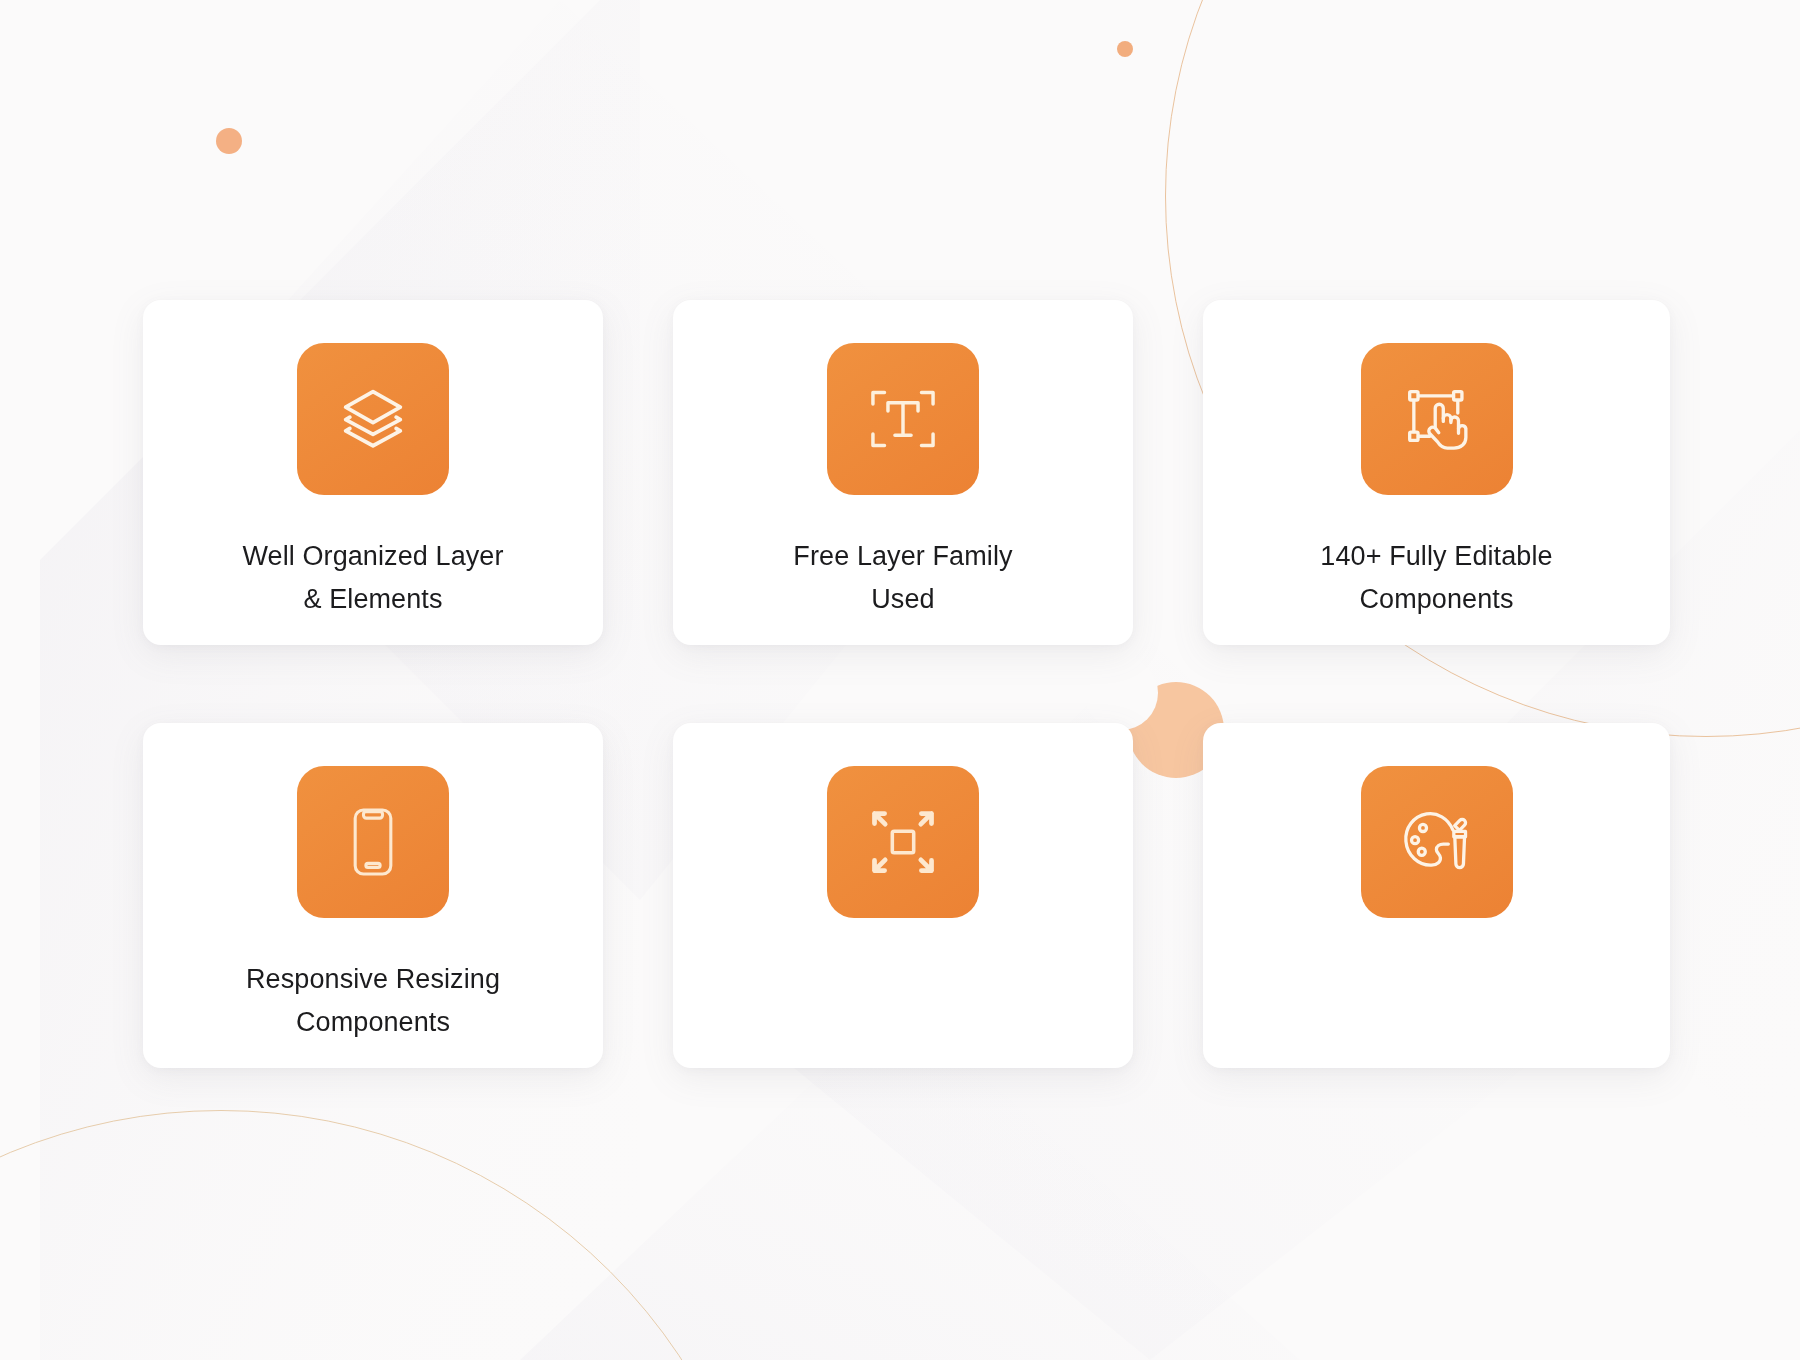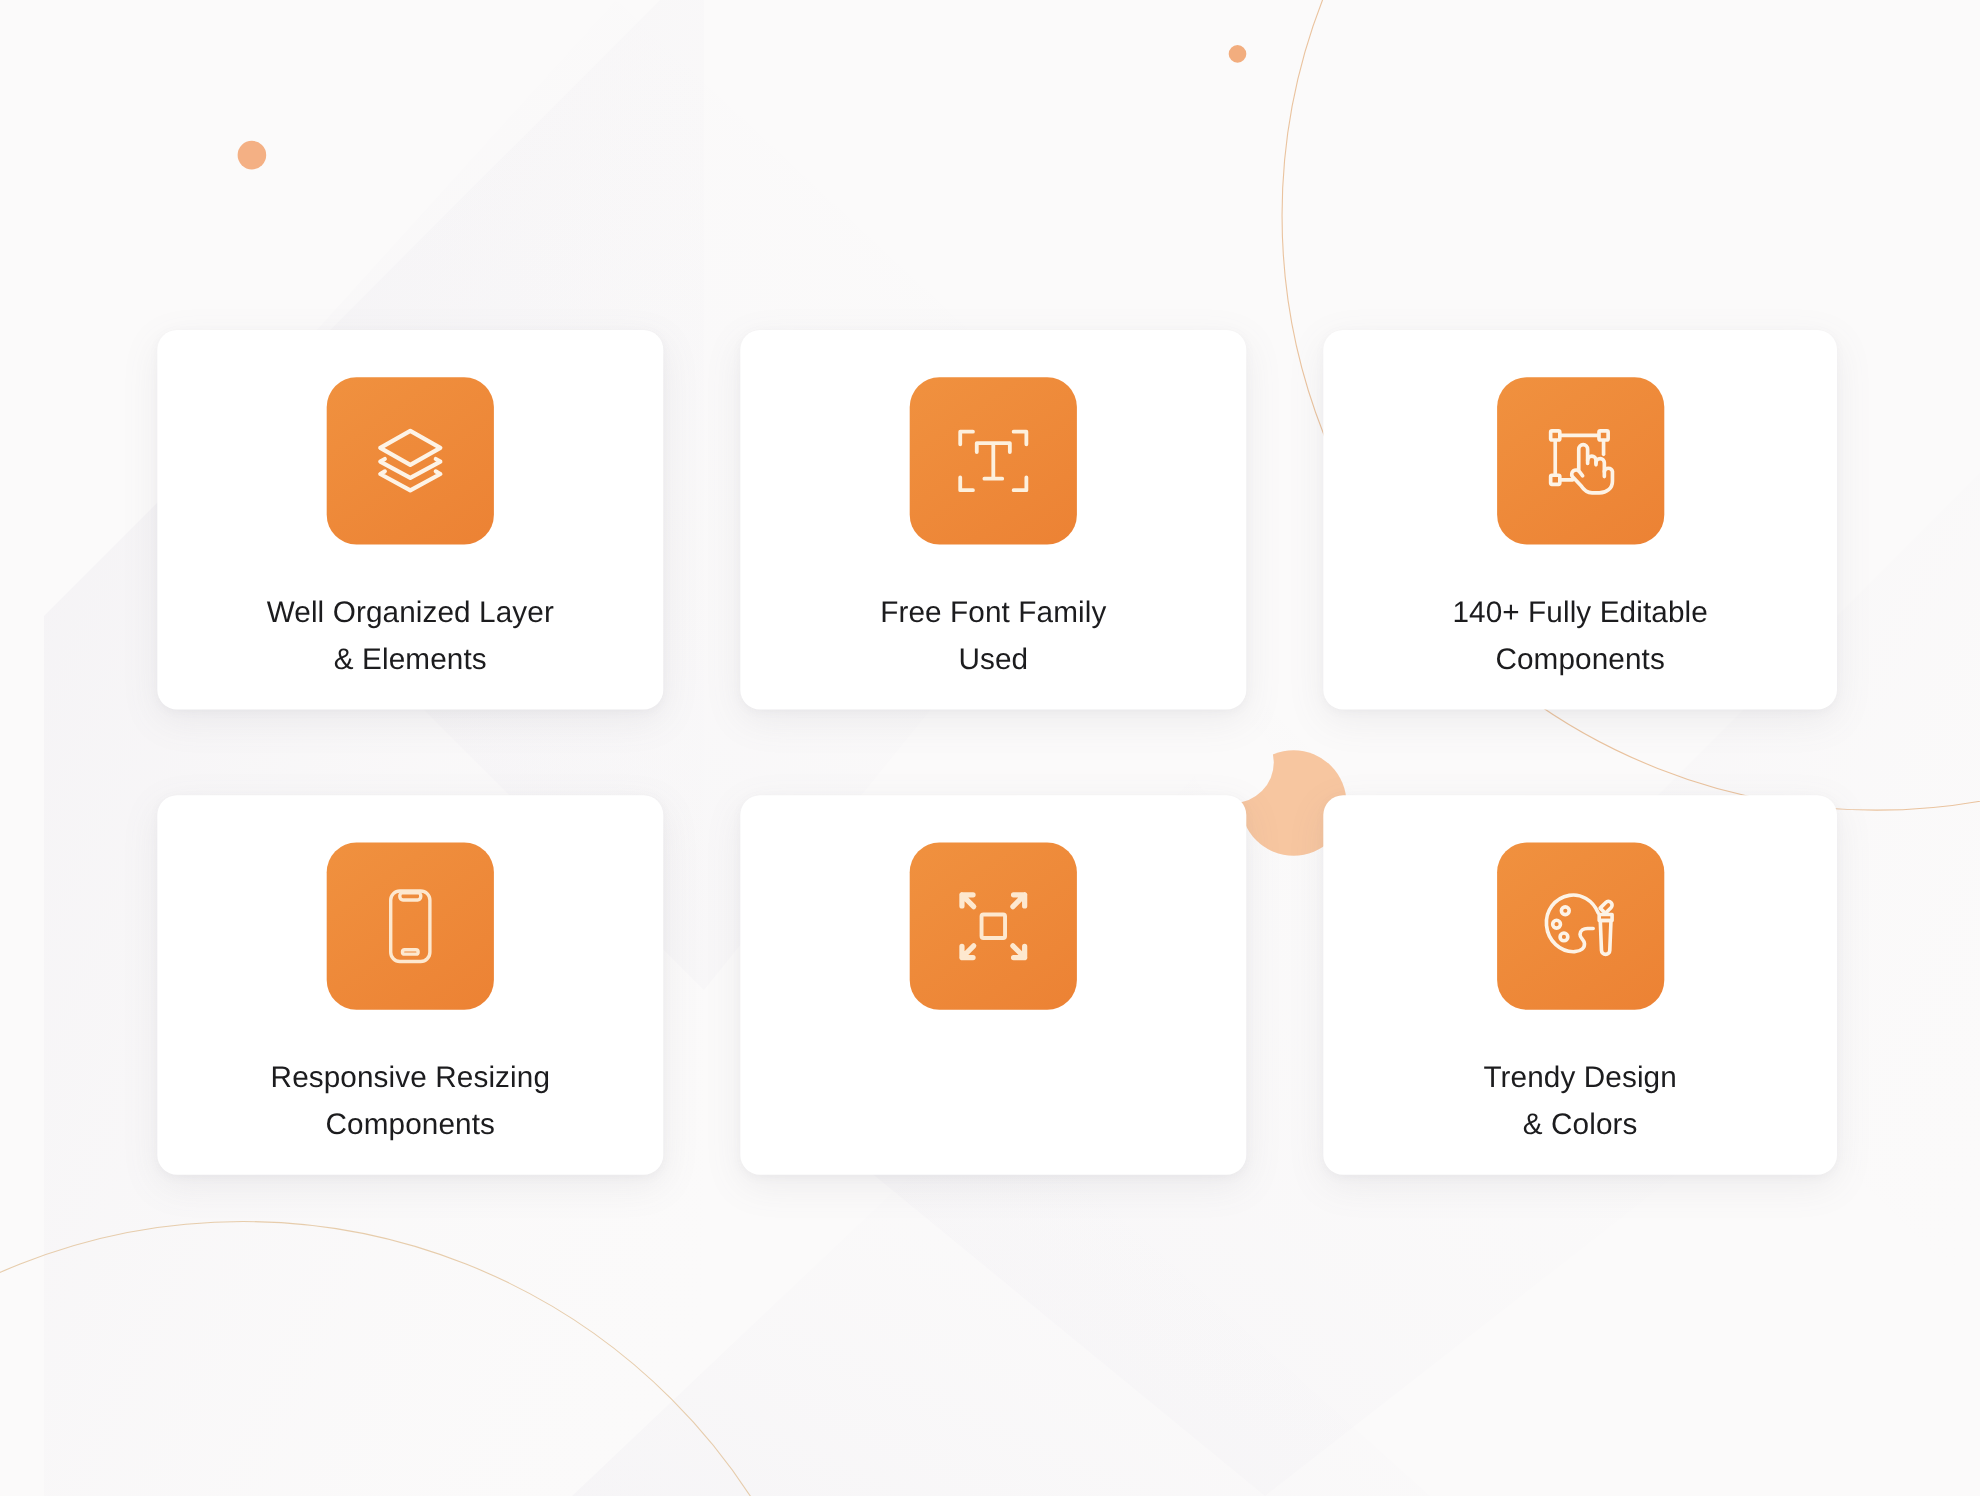--- a/index.html
+++ b/index.html
@@ -167,21 +167,21 @@
       <span>
         <svg width="74" height="74" viewBox="0 0 64 64" fill="none" stroke="#fdf0dd" stroke-width="3" stroke-linejoin="round" stroke-linecap="round">
           <path d="M6 19 L6 9 L16 9"></path>
           <path d="M48 9 L58 9 L58 19"></path>
           <path d="M58 45 L58 55 L48 55"></path>
           <path d="M16 55 L6 55 L6 45"></path>
           <path d="M19 18 L45 18 L45 25 M19 18 L19 25 M32 18 L32 46 M25 46 L39 46"></path>
         </svg>
       </span>
     </div>
-    <div class="feature-title">Free Font Family
+    <div class="feature-title">Free Layer Family
 Used</div>
   </div>
 
   <div class="feature-card">
     <div class="icon-tile">
       <span>
         <svg width="76" height="76" viewBox="0 0 64 64" fill="none" stroke="#fdf3e6" stroke-width="2.8" stroke-linejoin="round" stroke-linecap="round">
           <rect x="9" y="9" width="7" height="7" rx="1"></rect>
           <rect x="46" y="9" width="7" height="7" rx="1"></rect>
           <rect x="9" y="43" width="7" height="7" rx="1"></rect>
@@ -235,17 +235,15 @@
           <path d="M45 22 C41 12.5 32 7.5 23.5 9 C12.5 11 5.5 20.5 6.5 31.5 C7.5 43 17 51.5 27.5 51 c5 -0.3 7.6 -3 7.3 -6.2 c-0.3 -3 -3.4 -3.9 -3.3 -6.7 c0.1 -2.8 2.6 -4.4 5.6 -4.4 h4.2"></path>
           <circle cx="20.5" cy="20.5" r="2.9"></circle>
           <circle cx="14" cy="30.5" r="2.9"></circle>
           <circle cx="19.5" cy="40" r="2.9"></circle>
           <path d="M46.5 18.5 l4.2 -4.2 c1.1 -1.1 2.8 -1.1 3.9 0 c1.1 1.1 1.1 2.8 0 3.9 l-4.2 4.2 z"></path>
           <path d="M45.8 23.3 h9.6 v4.4 h-9.6 z"></path>
           <path d="M46.6 27.7 h8 l-0.9 22.3 a3.1 3.1 0 0 1 -3.1 3 h0 a3.1 3.1 0 0 1 -3.1 -3 z"></path>
         </svg>
       </span>
     </div>
-    <div class="feature-title">Trendy Design
-&amp; Colors</div>
   </div>
 
 </div>
 
 </body></html>

